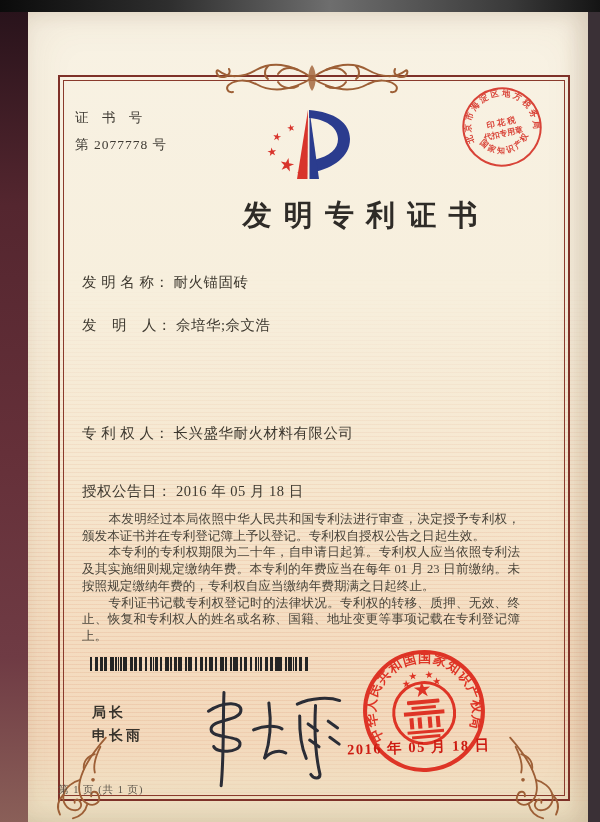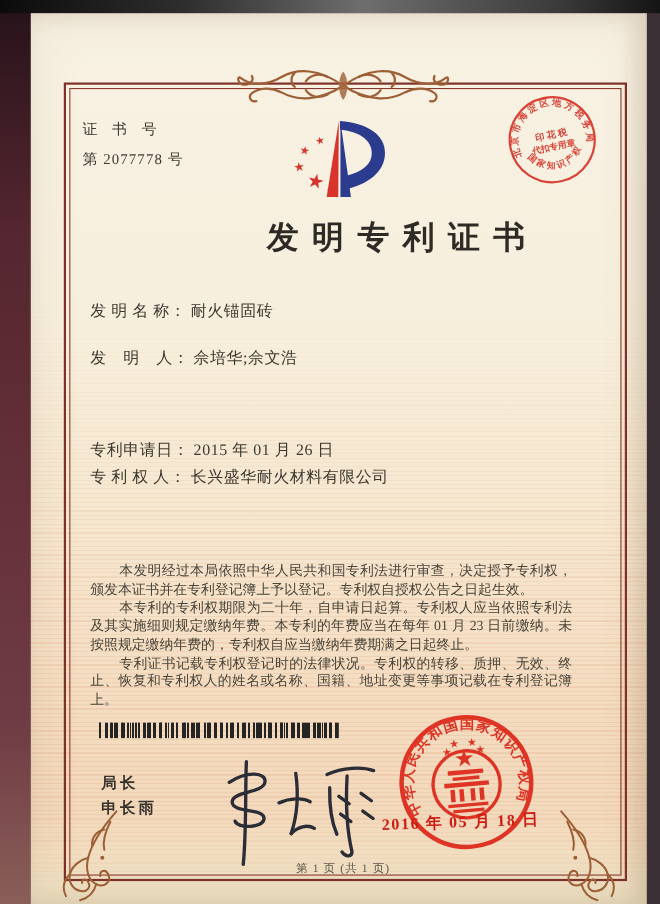--- a/index.html
+++ b/index.html
@@ -57,21 +57,21 @@
 
   .director{position:absolute;left:64px;top:689px;font-family:Liberation Serif, serif;
     font-weight:700;font-size:14px;color:#37332c;letter-spacing:3px;line-height:23px;}
 
   .signature{position:absolute;left:153px;top:670px;width:172px;height:108px;transform:rotate(-2deg);}
 
   .seal{position:absolute;left:330px;top:633px;width:132px;height:132px;transform:rotate(-5deg);opacity:.95;}
   .seal-date{position:absolute;left:319px;top:726px;font-size:14.5px;font-weight:700;color:#cd1b12;
     letter-spacing:1.5px;transform:rotate(-2deg);white-space:nowrap;}
 
-  .footer{position:absolute;left:30px;top:771px;width:508px;text-align:center;
+  .footer{position:absolute;left:30px;top:771px;width:508px;text-align:left;
     font-size:10.5px;color:#5c554a;letter-spacing:1px;}
 </style>
 </head>
 <body>
 
 <svg width="0" height="0" style="position:absolute" aria-hidden="true">
   <defs>
     <path id="star" d="M0,-10 L2.23,-3.07 L9.51,-3.09 L3.61,1.17 L5.88,8.09 L0,3.8 L-5.88,8.09 L-3.61,1.17 L-9.51,-3.09 L-2.23,-3.07 Z"></path>
   </defs>
 </svg>
@@ -154,25 +154,25 @@
   </div>
 
   <div class="title">发明专利证书</div>
 
   <div class="field" style="top:304px">
     <span>发　明　人：</span><span class="val">佘培华;佘文浩</span>
   </div>
   <div class="field" style="top:261px">
     <span>发 明 名 称：</span><span class="val">耐火锚固砖</span>
   </div>
-  <div class="field" style="top:388px">
-    <span>专利申请日：</span><span class="val">2015 年 01 月 26 日</span>
-  </div>
   <div class="field" style="top:412px">
     <span>专 利 权 人：</span><span class="val">长兴盛华耐火材料有限公司</span>
+  </div>
+  <div class="field" style="top:470px">
+    <span>授权公告日：</span><span class="val">2016 年 05 月 18 日</span>
   </div>
 
   <div class="body-text">
     <p>本发明经过本局依照中华人民共和国专利法进行审查，决定授予专利权，颁发本证书并在专利登记簿上予以登记。专利权自授权公告之日起生效。</p>
     <p>本专利的专利权期限为二十年，自申请日起算。专利权人应当依照专利法及其实施细则规定缴纳年费。本专利的年费应当在每年 01 月 23 日前缴纳。未按照规定缴纳年费的，专利权自应当缴纳年费期满之日起终止。</p>
     <p>专利证书记载专利权登记时的法律状况。专利权的转移、质押、无效、终止、恢复和专利权人的姓名或名称、国籍、地址变更等事项记载在专利登记簿上。</p>
   </div>
 
   <div class="barcode"></div>
 

